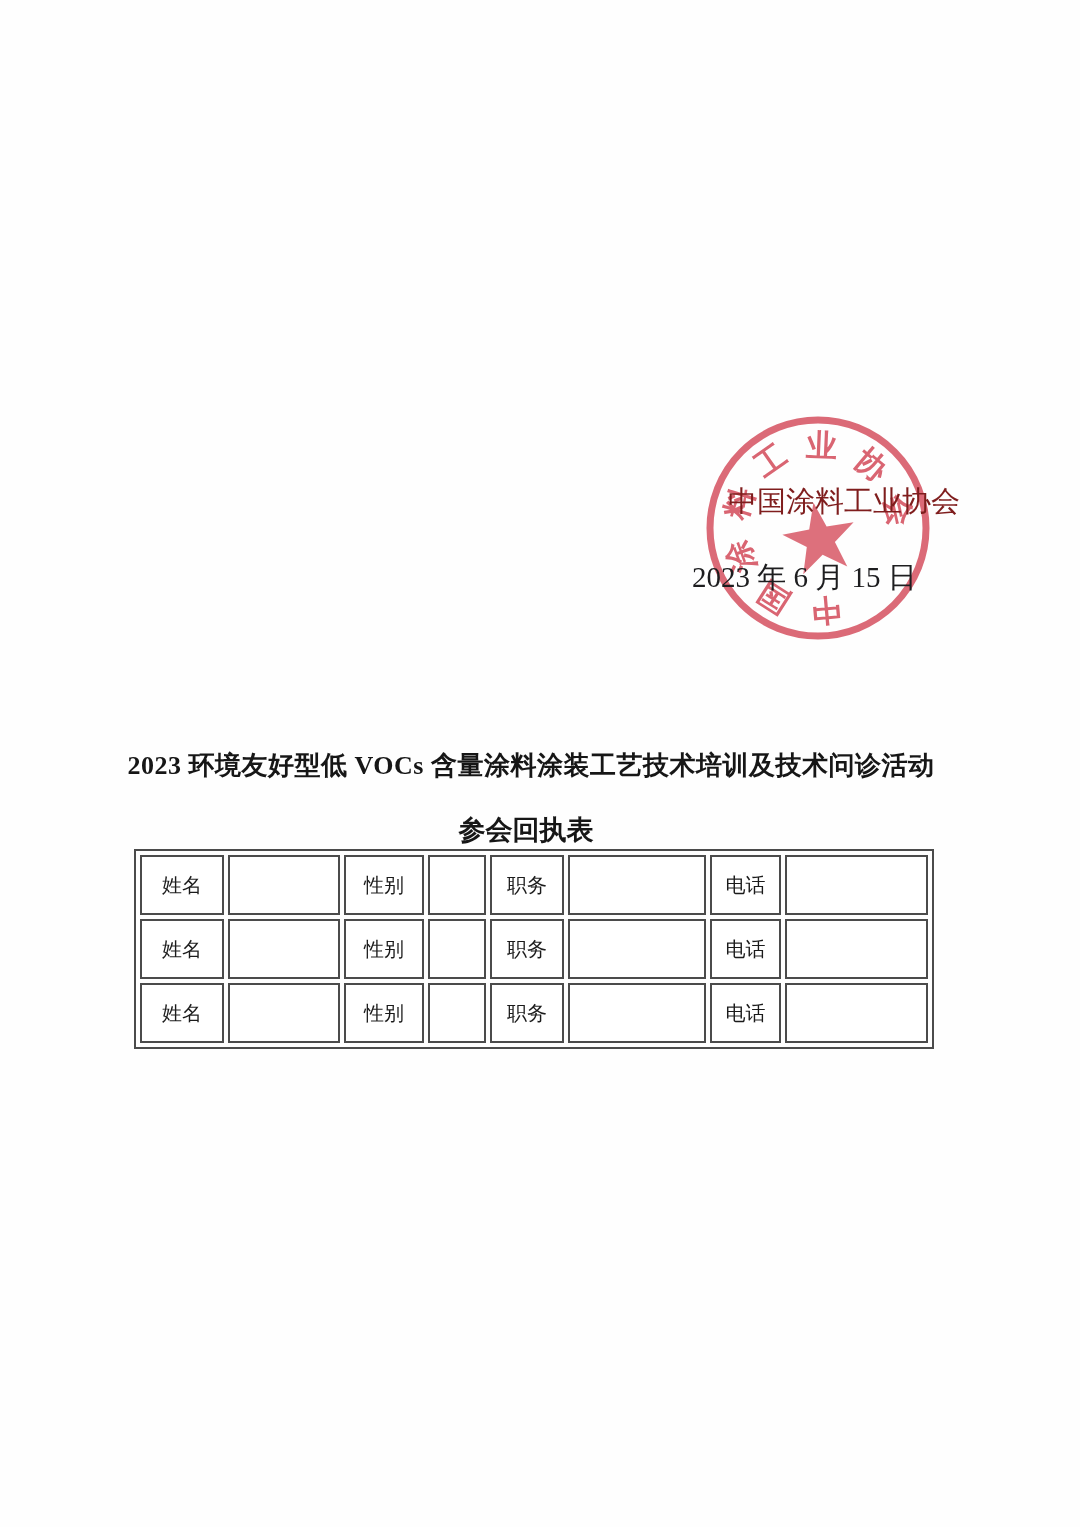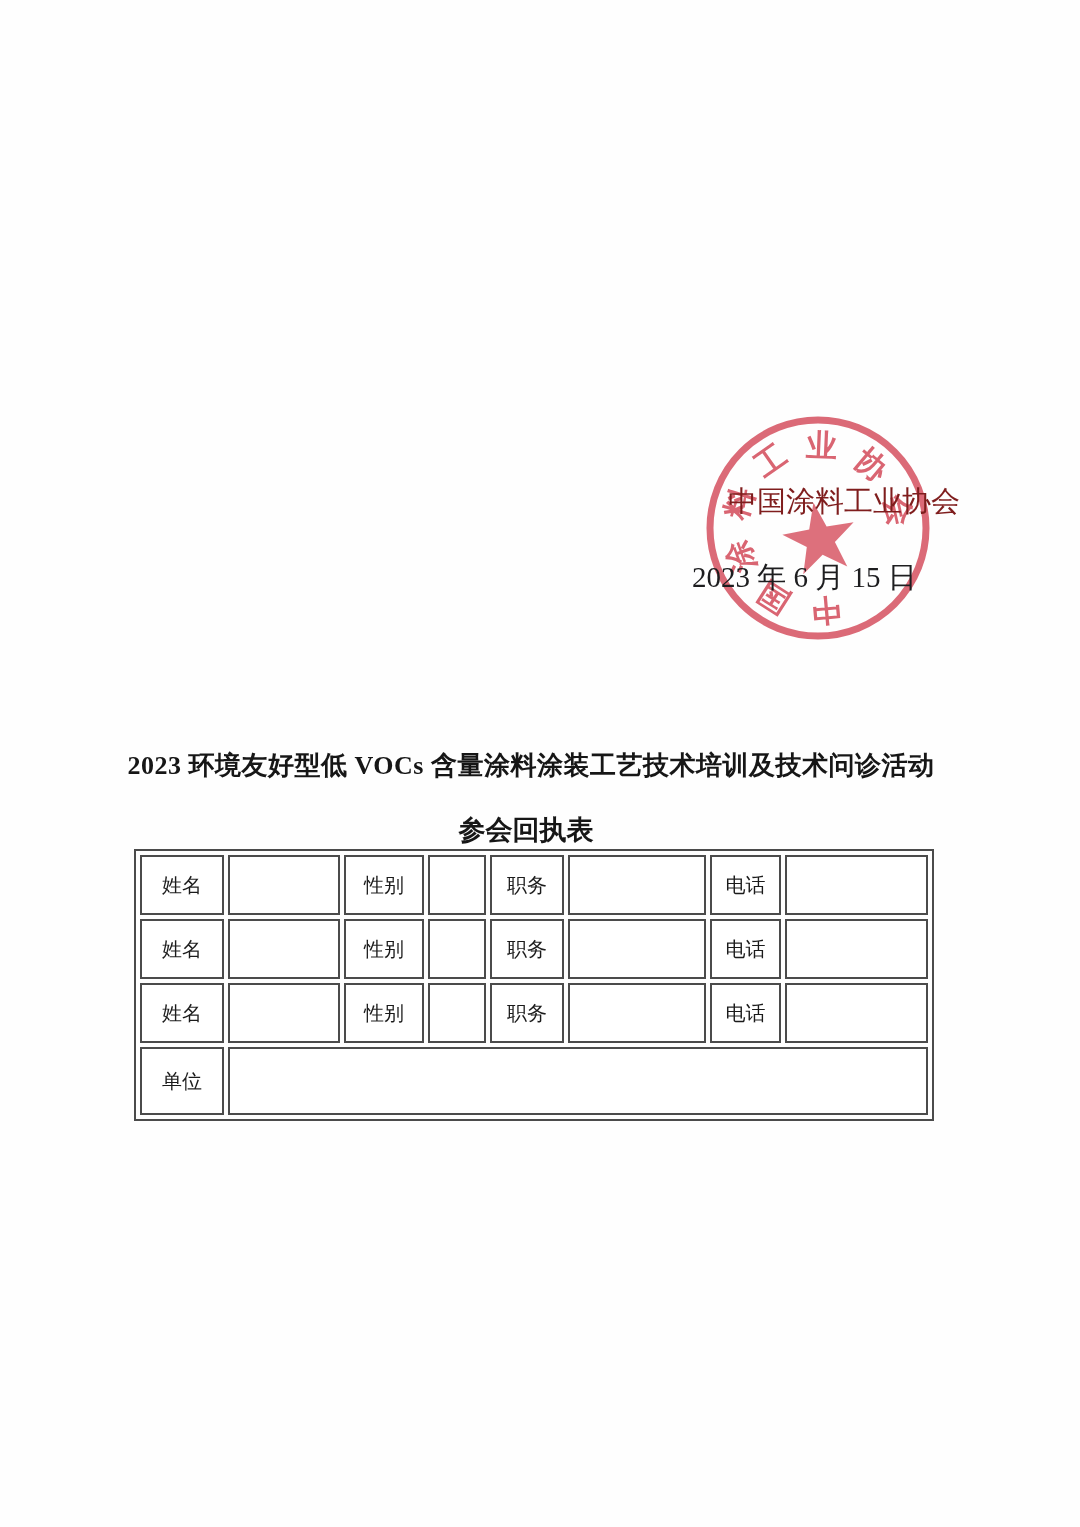--- a/index.html
+++ b/index.html
@@ -168,20 +168,16 @@
       <tr class="attendee-row">
         <td>姓名</td>
         <td></td>
         <td>性别</td>
         <td></td>
         <td>职务</td>
         <td></td>
         <td>电话</td>
         <td></td>
       </tr>
-      <tr class="company-row">
-        <td>单位</td>
-        <td colspan="7"></td>
-      </tr>
     </tbody>
   </table>
 
 </div>
 
 </body></html>

